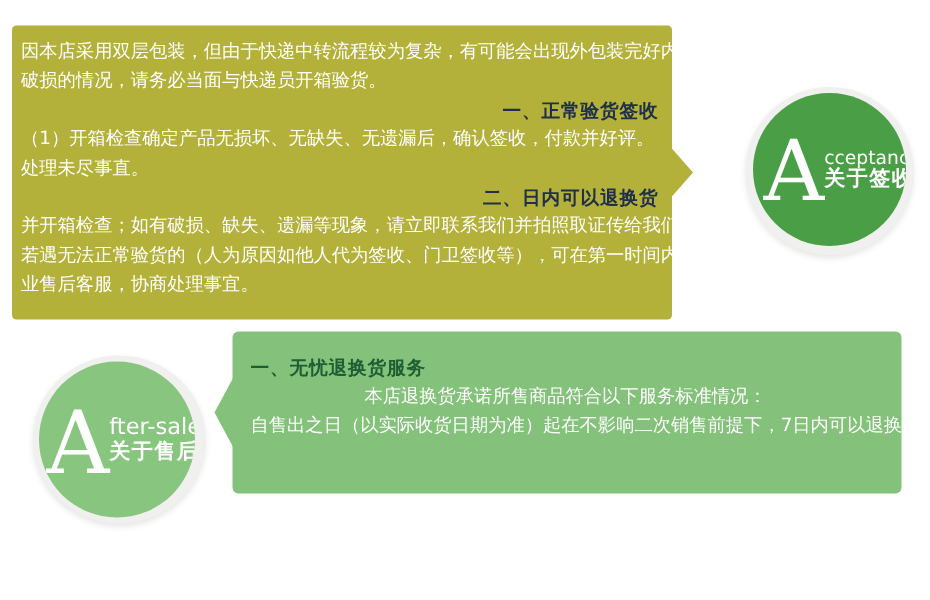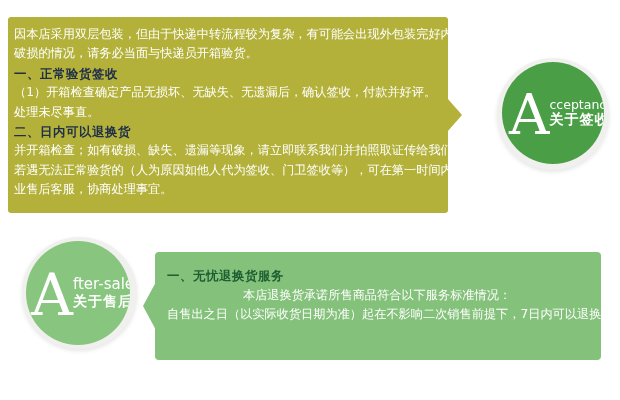--- a/index.html
+++ b/index.html
@@ -58,27 +58,28 @@
     white-space: nowrap;
     letter-spacing: 0px;
   }
   .olive-text .heading {
     color: #20304a;
     font-weight: bold;
     font-size: 12.4px;
     line-height: 19.4px;
     letter-spacing: 0.6px;
     white-space: nowrap;
+    text-align: right;
   }
 
   
   .green-panel {
     position: absolute;
     left: 143px;
-    top: 252px;
+    top: 221px;
     width: 458px;
     height: 108px;
   }
   .green-body {
     position: absolute;
     left: 12px;
     top: 0;
     width: 446px;
     height: 108px;
     background: #84c17a;

